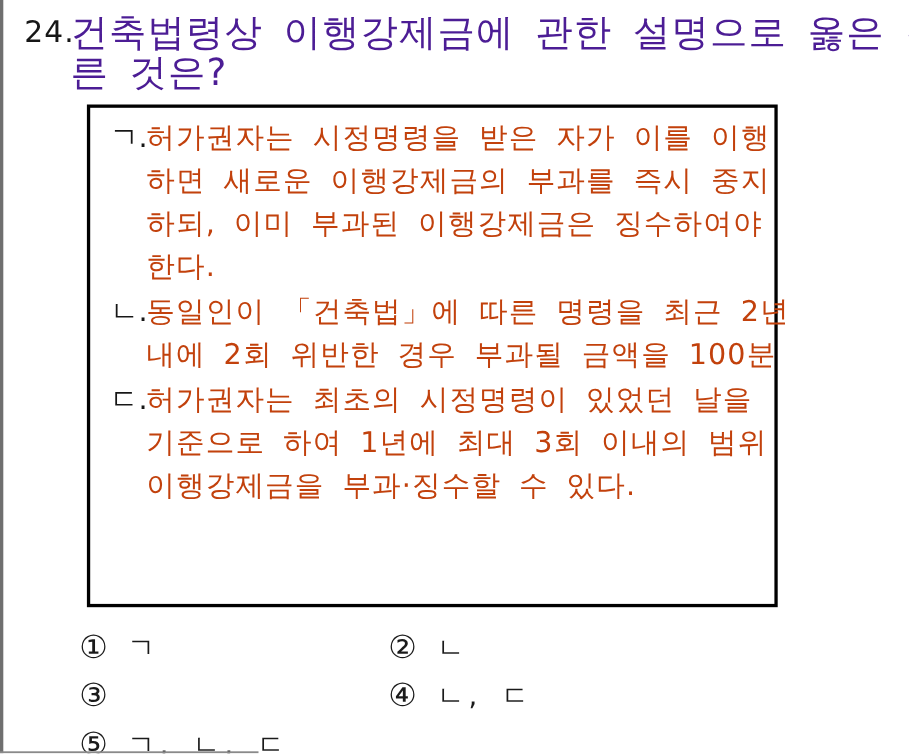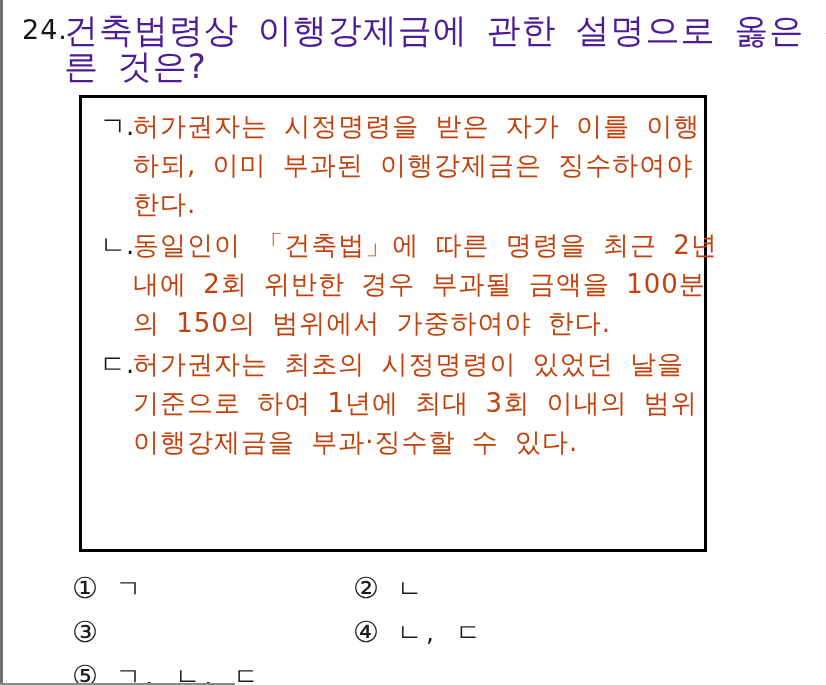--- a/index.html
+++ b/index.html
@@ -122,29 +122,29 @@
       <div class="qline">건축법령상 이행강제금에 관한 설명으로 옳은 것을 모두 고</div>
       <div class="qline">른 것은?</div>
     </div>
   </div>
 
   <div class="box">
 
     <div class="item">
       <span class="marker">ㄱ.</span>
       <div class="bline">허가권자는 시정명령을 받은 자가 이를 이행</div>
+      <div class="bline">하면 새로운 이행강제금의 부과를 즉시 중지</div>
       <div class="bline">하되, 이미 부과된 이행강제금은 징수하여야</div>
       <div class="bline">한다.</div>
     </div>
 
     <div class="item">
       <span class="marker">ㄴ.</span>
       <div class="bline">동일인이 「건축법」에 따른 명령을 최근 2년</div>
       <div class="bline">내에 2회 위반한 경우 부과될 금액을 100분</div>
-      <div class="bline">의 150의 범위에서 가중하여야 한다.</div>
     </div>
 
     <div class="item">
       <span class="marker">ㄷ.</span>
       <div class="bline">허가권자는 최초의 시정명령이 있었던 날을</div>
       <div class="bline">기준으로 하여 1년에 최대 3회 이내의 범위</div>
       <div class="bline">이행강제금을 부과·징수할 수 있다.</div>
     </div>
 
   </div>

